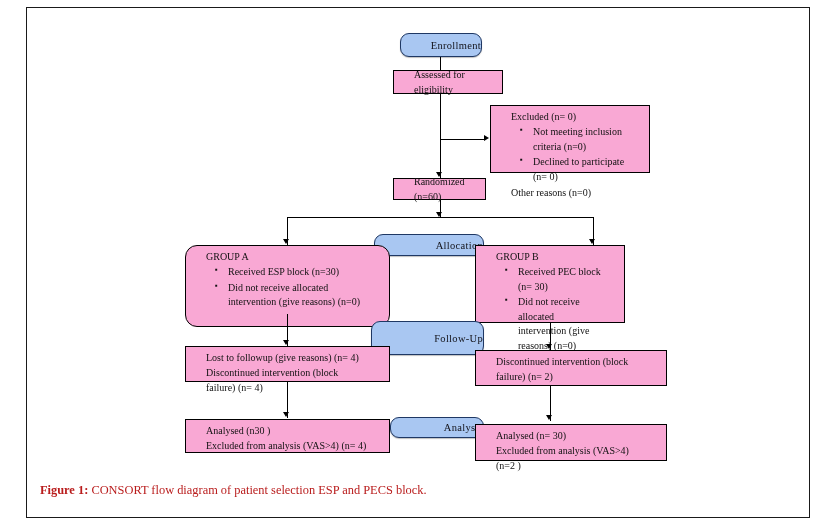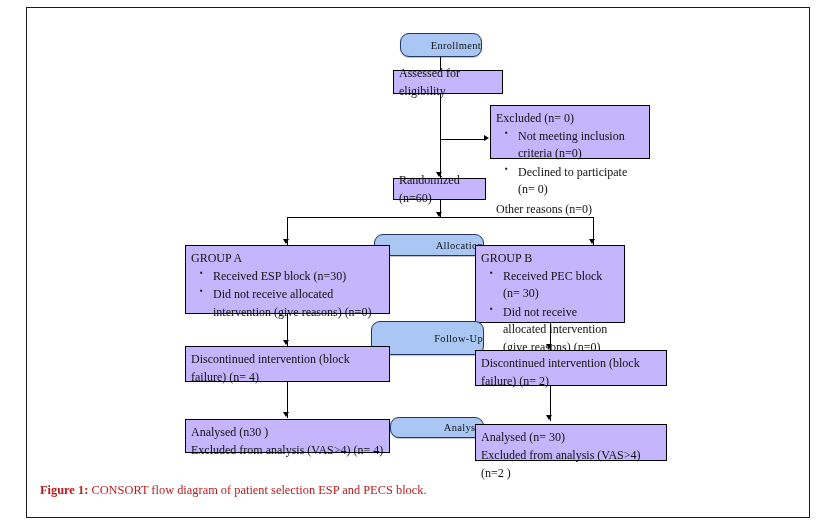--- a/index.html
+++ b/index.html
@@ -16,23 +16,23 @@
   .canvas{position:absolute;left:0;top:0;width:835px;height:529px;}
 
   
   .pill{position:absolute;background:#a9c7f2;border:1.4px solid #1f3864;
         border-radius:9px;box-sizing:border-box;
         display:flex;align-items:center;justify-content:flex-end;
         font-size:10.5px;letter-spacing:.3px;color:#13131a;
         box-shadow:0 1px 1px rgba(0,0,0,.25);}
 
   
-  .box{position:absolute;background:#c4b5fd;border:1.1px solid #000;
-       box-sizing:border-box;font-size:12px;line-height:1.5;
-       padding:3px 5px;color:#111;}
+  .box{position:absolute;background:#f9a8d4;border:1.1px solid #000;
+       box-sizing:border-box;font-size:10px;line-height:1.5;
+       padding:3px 20px;color:#111;}
   .box.center{display:flex;align-items:center;}
 
   ul.bl{margin:1px 0 1px 0;padding-left:22px;list-style:none;}
   ul.bl li{position:relative;margin:0 0 1px 0;line-height:1.45;}
   ul.bl li:before{content:"\25AA";position:absolute;left:-13px;top:-1px;
                   font-size:8px;color:#111;}
 
   .ttl{display:block;}
 
   
@@ -67,21 +67,21 @@
     <div class="ln vl" style="left:440px;top:57px;height:13px;"></div>
 
     <div class="box center" style="left:393px;top:70px;width:110px;height:24px;">
       <span>Assessed for eligibility</span>
     </div>
 
     <div class="ln vl" style="left:440px;top:94px;height:46px;"></div>
     <div class="ln hl" style="left:440px;top:139px;width:45px;"></div>
     <div class="arr-r" style="left:484px;top:135px;"></div>
 
-    <div class="box" style="left:490px;top:105px;width:160px;height:54px;">
+    <div class="box" style="left:490px;top:105px;width:160px;height:68px;">
       <span class="ttl">Excluded  (n= 0)</span>
       <ul class="bl">
         <li>Not meeting inclusion criteria (n=0)</li>
         <li>Declined to participate (n= 0)</li>
       </ul>
       <span class="ttl">Other reasons (n=0)</span>
     </div>
 
     <div class="ln vl" style="left:440px;top:139px;height:39px;"></div>
     <div class="arr-d" style="left:436px;top:172px;"></div>
@@ -95,21 +95,21 @@
     <div class="ln hl" style="left:287px;top:217px;width:307px;"></div>
     <div class="ln vl" style="left:287px;top:217px;height:28px;"></div>
     <div class="arr-d" style="left:283px;top:239px;"></div>
     <div class="ln vl" style="left:593px;top:217px;height:28px;"></div>
     <div class="arr-d" style="left:589px;top:239px;"></div>
 
     <div class="pill" style="left:374px;top:234px;width:110px;height:22px;">
       <span>Allocation</span>
     </div>
 
-    <div class="box" style="left:185px;top:245px;width:205px;height:69px;">
+    <div class="box" style="left:185px;top:245px;width:205px;height:82px;border-radius:12px;">
       <span class="ttl">GROUP A</span>
       <ul class="bl">
         <li>Received ESP block (n=30)</li>
         <li>Did not receive allocated intervention (give reasons) (n=0)</li>
       </ul>
     </div>
 
     <div class="box" style="left:475px;top:245px;width:150px;height:78px;">
       <span class="ttl">GROUP B</span>
       <ul class="bl">
@@ -121,20 +121,21 @@
     <div class="ln vl" style="left:287px;top:314px;height:32px;"></div>
     <div class="arr-d" style="left:283px;top:340px;"></div>
     <div class="ln vl" style="left:550px;top:323px;height:27px;"></div>
     <div class="arr-d" style="left:546px;top:344px;"></div>
 
     <div class="pill" style="left:371px;top:321px;width:113px;height:34px;">
       <span>Follow-Up</span>
     </div>
 
     <div class="box" style="left:185px;top:346px;width:205px;height:36px;">
+      <span class="ttl">Lost to followup (give reasons) (n= 4)</span>
       <span class="ttl">Discontinued intervention (block failure) (n= 4)</span>
     </div>
 
     <div class="box" style="left:475px;top:350px;width:192px;height:36px;">
       <span class="ttl">Discontinued intervention (block failure) (n= 2)</span>
     </div>
 
     <div class="ln vl" style="left:287px;top:382px;height:36px;"></div>
     <div class="arr-d" style="left:283px;top:412px;"></div>
     <div class="ln vl" style="left:550px;top:386px;height:35px;"></div>

